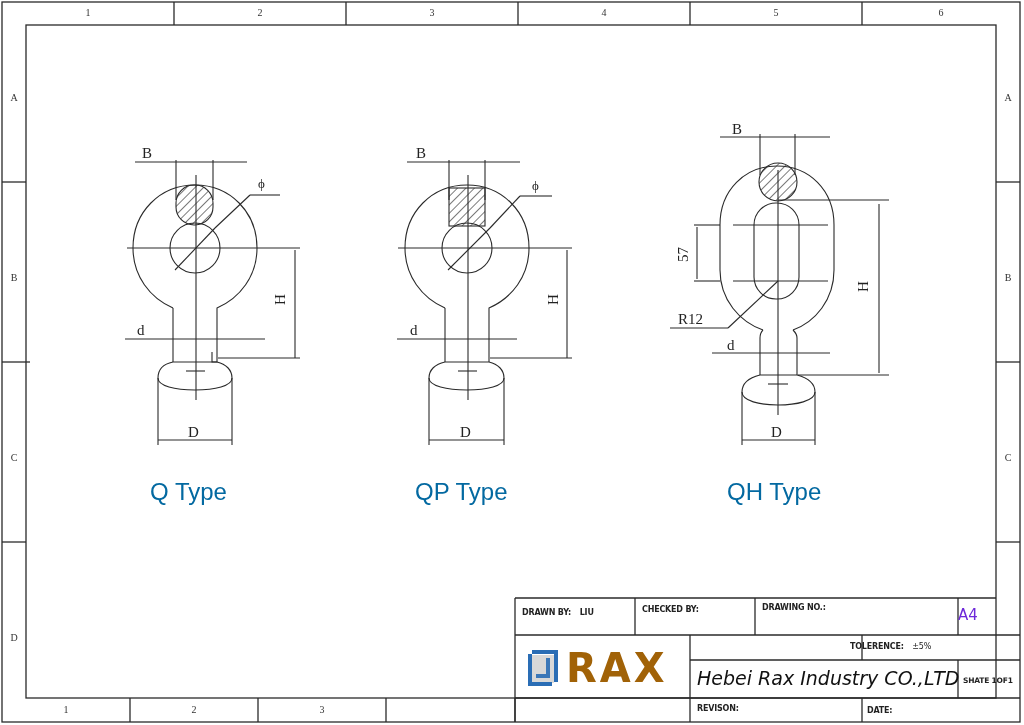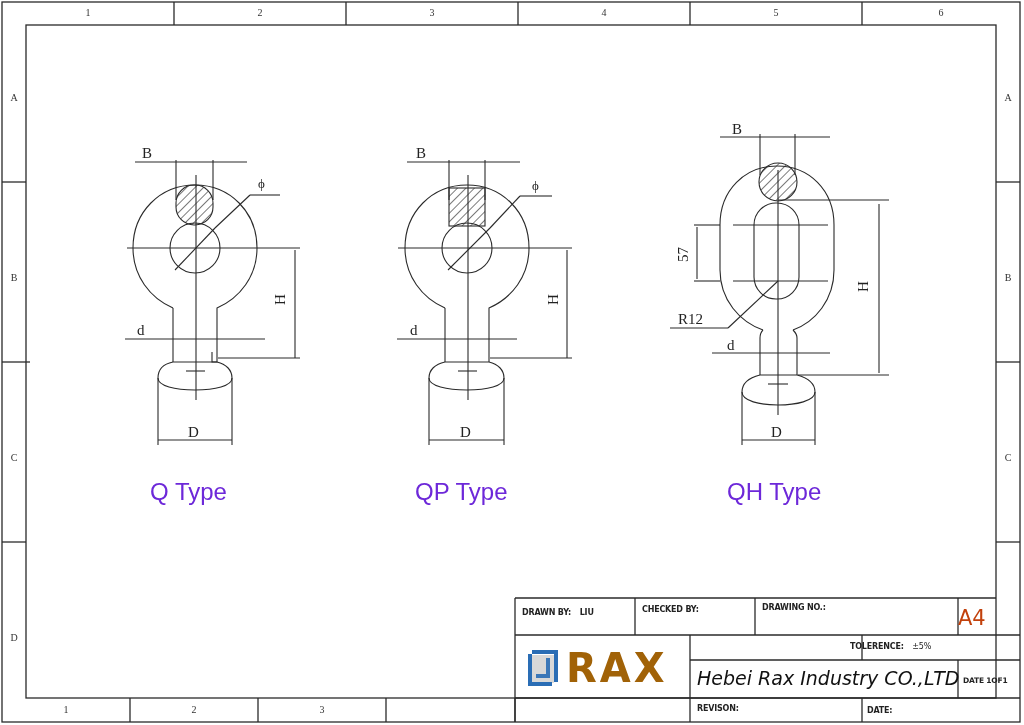--- a/index.html
+++ b/index.html
@@ -1,21 +1,21 @@
 <!DOCTYPE html>
 <html><head>
 <meta charset="utf-8">
 <style>
   html, body { margin: 0; padding: 0; background: #ffffff; }
   body { width: 1024px; height: 725px; position: relative; overflow: hidden; font-family: "Liberation Sans", sans-serif; }
   .abs { position: absolute; }
   .sheet { left: 0; top: 0; width: 1024px; height: 725px; }
   .ruler-num { position: absolute; font-family: "Liberation Serif", serif; font-size: 10px; color: #333; text-align: center; }
   .tb-cell { position: absolute; font-family: "DejaVu Sans", sans-serif; font-size: 8px; font-weight: bold; color: #222; letter-spacing: -0.2px; }
-  .type-label { position: absolute; font-family: "Liberation Sans", sans-serif; font-size: 24px; color: #6d28d9; text-align: center; }
+  .type-label { position: absolute; font-family: "Liberation Sans", sans-serif; font-size: 24px; color: #0369a1; text-align: center; }
   .company { position: absolute; font-family: "DejaVu Sans", sans-serif; font-size: 19px; color: #111; }
   svg text { font-family: "Liberation Serif", serif; }
 </style>
 </head>
 <body>
 
 <svg class="abs sheet" width="1024" height="725" viewBox="0 0 1024 725" xmlns="http://www.w3.org/2000/svg">
   <defs>
     <pattern id="hatch" width="6" height="6" patternUnits="userSpaceOnUse" patternTransform="rotate(45)">
       <line x1="0" y1="0" x2="0" y2="6" stroke="#333" stroke-width="1.3"></line>
@@ -187,28 +187,28 @@
 <div class="type-label" style="left:150px;top:478px;">Q Type</div>
 <div class="type-label" style="left:415px;top:478px;">QP Type</div>
 <div class="type-label" style="left:727px;top:478px;">QH Type</div>
 
 <div class="tb-cell" style="left:522px;top:608px;">
   <span>DRAWN BY:</span>
   <span style="margin-left:6px;">LIU</span>
 </div>
 <div class="tb-cell" style="left:642px;top:605px;">CHECKED BY:</div>
 <div class="tb-cell" style="left:762px;top:603px;">DRAWING NO.:</div>
-<div class="abs" style="left:958px;top:606px;width:20px;text-align:center;font-family:'DejaVu Sans',sans-serif;font-size:21px;color:#c2410c;">A4</div>
+<div class="abs" style="left:958px;top:606px;width:20px;text-align:center;font-family:'DejaVu Sans',sans-serif;font-size:15px;color:#6d28d9;">A4</div>
 
 <div class="tb-cell" style="left:830px;top:642px;margin-left:20px;">
   <span>TOLERENCE:</span>
   <span style="margin-left:6px;font-weight:normal;">±5%</span>
 </div>
 
 <div class="abs" style="left:566px;top:646px;">
   <span style="font-family:'DejaVu Sans',sans-serif;font-weight:bold;font-size:40px;color:#a16207;letter-spacing:3px;line-height:44px;">RAX</span>
 </div>
 
 <div class="company" style="left:697px;top:667px;font-style:italic;">Hebei Rax Industry CO.,LTD</div>
-<div class="tb-cell" style="left:963px;top:676px;font-size:7.5px;">DATE 1OF1</div>
+<div class="tb-cell" style="left:963px;top:676px;font-size:7.5px;">SHATE 1OF1</div>
 
 <div class="tb-cell" style="left:697px;top:704px;">REVISON:</div>
 <div class="tb-cell" style="left:867px;top:706px;">DATE:</div>
 
 </body></html>

